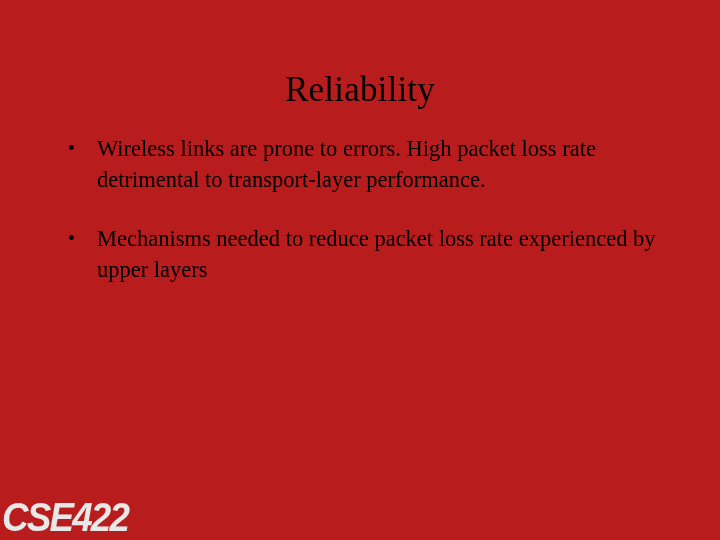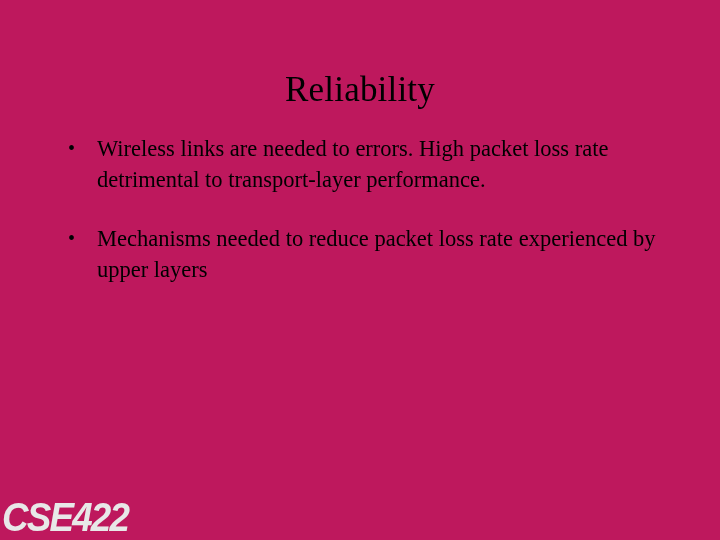--- a/index.html
+++ b/index.html
@@ -10,21 +10,21 @@
     width: 720px;
     height: 540px;
     background: #ffffff;
     font-family: "Liberation Serif", serif;
     overflow: hidden;
   }
   .slide {
     position: relative;
     width: 720px;
     height: 540px;
-    background: #be185d;
+    background: #b91c1c;
   }
 
   
   .slide-title {
     position: absolute;
     left: 0;
     top: 46px;
     width: 720px;
     text-align: center;
     font-family: "Liberation Serif", serif;
@@ -93,21 +93,21 @@
 <body>
 
 <div class="slide">
 
   <h1 class="slide-title">Reliability</h1>
 
   <div class="body-list">
 
     <div class="bullet-item">
       <span class="bullet-marker">•</span>
-      <span class="bullet-text">Wireless links are needed to errors. High packet loss rate detrimental to transport-layer performance.</span>
+      <span class="bullet-text">Wireless links are prone to errors. High packet loss rate detrimental to transport-layer performance.</span>
     </div>
 
     <div class="bullet-item">
       <span class="bullet-marker">•</span>
       <span class="bullet-text">Mechanisms needed to reduce packet loss rate experienced by upper layers</span>
     </div>
 
   </div>
 
   <div class="node-diagram">

